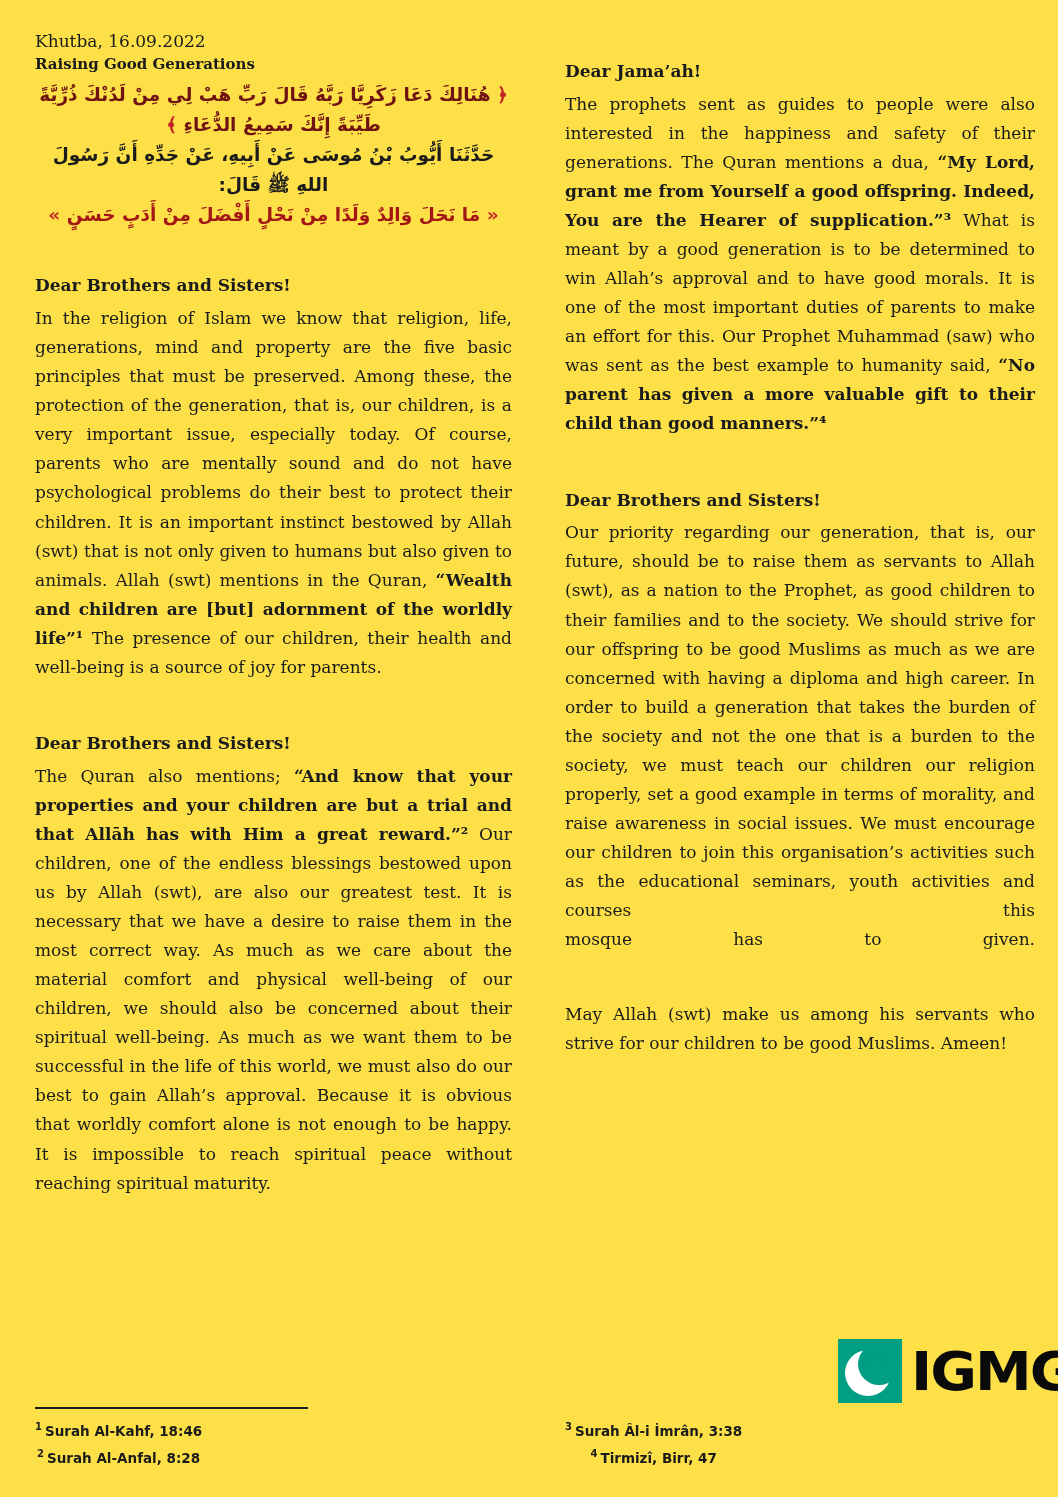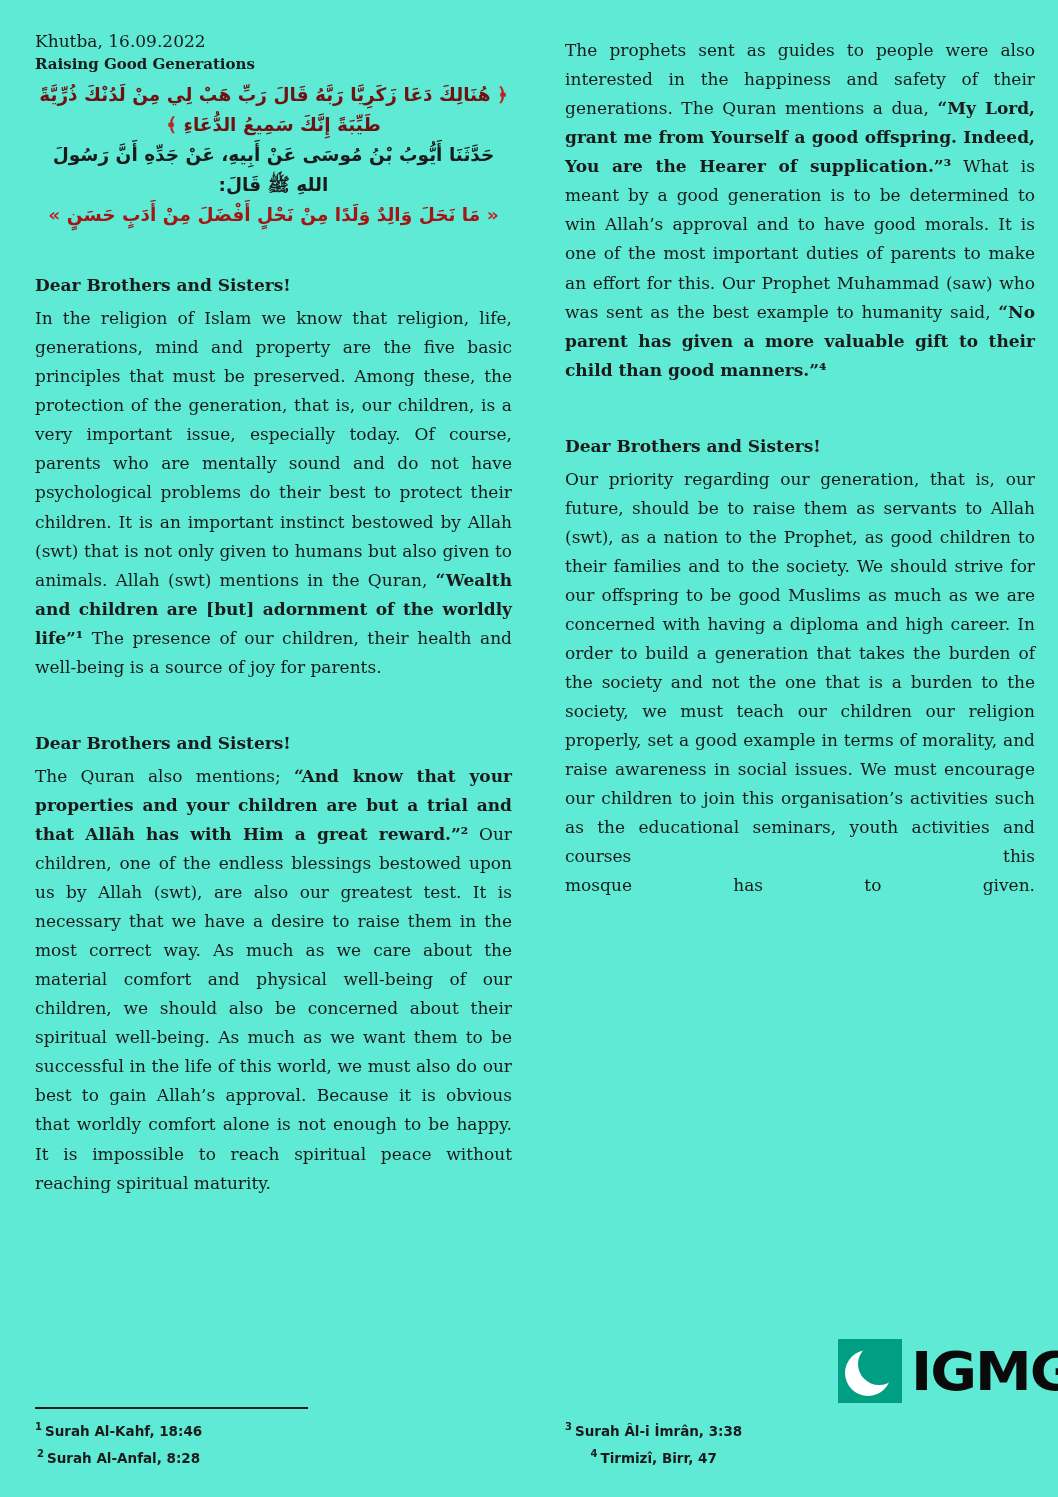--- a/index.html
+++ b/index.html
@@ -1,19 +1,19 @@
 <!DOCTYPE html>
 <html><head>
 <meta charset="utf-8">
 <style>
   html,body{margin:0;padding:0;background:#ffffff;}
   #page{
     position:relative;
     width:1058px;height:1497px;
-    background:#5eead4;
+    background:#fde047;
     font-family:"DejaVu Serif", serif;
     color:#1b1b1b;
     overflow:hidden;
   }
   .col{position:absolute;top:30px;}
   #col1{left:35px;width:477px;}
   #col2{left:565px;width:470px;}
 
   .meta{font-size:17px;line-height:1.35;}
   .doc-title{font-size:15px;font-weight:bold;line-height:1.3;margin-top:2px;}
@@ -89,26 +89,28 @@
     </div>
 
     <div class="sec-heading h-gap1">Dear Brothers and Sisters!</div>
     <p class="p-body"><span>In the religion of Islam we know that religion, life, generations, mind and property are the five basic principles that must be preserved. Among these, the protection of the generation, that is, our children, is a very important issue, especially today. Of course, parents who are mentally sound and do not have psychological problems do their best to protect their children. It is an important instinct bestowed by Allah (swt) that is not only given to humans but also given to animals. Allah (swt) mentions in the Quran, </span><span class="b">“Wealth and children are [but] adornment of the worldly life”¹</span><span> The presence of our children, their health and well-being is a source of joy for parents.</span></p>
 
     <div class="sec-heading h-gap2">Dear Brothers and Sisters!</div>
     <p class="p-body"><span>The Quran also mentions; </span><span class="b">“And know that your properties and your children are but a trial and that Allāh has with Him a great reward.”²</span><span> Our children, one of the endless blessings bestowed upon us by Allah (swt), are also our greatest test. It is necessary that we have a desire to raise them in the most correct way. As much as we care about the material comfort and physical well-being of our children, we should also be concerned about their spiritual well-being. As much as we want them to be successful in the life of this world, we must also do our best to gain Allah’s approval. Because it is obvious that worldly comfort alone is not enough to be happy. It is impossible to reach spiritual peace without reaching spiritual maturity.</span></p>
   </div>
 
   <div class="col" id="col2">
+    <div class="sec-heading" style="margin-top:30px;">Dear Jama’ah!</div>
     <p class="p-body"><span>The prophets sent as guides to people were also interested in the happiness and safety of their generations. The Quran mentions a dua, </span><span class="b">“My Lord, grant me from Yourself a good offspring. Indeed, You are the Hearer of supplication.”³</span><span> What is meant by a good generation is to be determined to win Allah’s approval and to have good morals. It is one of the most important duties of parents to make an effort for this. Our Prophet Muhammad (saw) who was sent as the best example to humanity said, </span><span class="b">“No parent has given a more valuable gift to their child than good manners.”⁴</span></p>
 
     <div class="sec-heading h-gap2">Dear Brothers and Sisters!</div>
     <p class="p-body justify-all"><span>Our priority regarding our generation, that is, our future, should be to raise them as servants to Allah (swt), as a nation to the Prophet, as good children to their families and to the society. We should strive for our offspring to be good Muslims as much as we are concerned with having a diploma and high career. In order to build a generation that takes the burden of the society and not the one that is a burden to the society, we must teach our children our religion properly, set a good example in terms of morality, and raise awareness in social issues. We must encourage our children to join this organisation’s activities such as the educational seminars, youth activities and courses this</span></p>
     <p class="p-body justify-all" style="margin-top:0;"><span>mosque has to given.</span></p>
 
+    <p class="p-body" style="margin-top:46px;"><span>May Allah (swt) make us among his servants who strive for our children to be good Muslims. Ameen!</span></p>
   </div>
 
   <div class="logo">
     <svg class="logo-icon" viewBox="0 0 64 64" aria-hidden="true">
       <rect x="0" y="0" width="64" height="64" fill="#009E82"></rect>
       <circle cx="30" cy="34" r="23" fill="#ffffff"></circle>
       <circle cx="41" cy="25" r="21" fill="#009E82"></circle>
       <g fill="#009E82">
         <circle cx="33" cy="20" r="7"></circle>
         <circle cx="42" cy="17" r="6"></circle>

